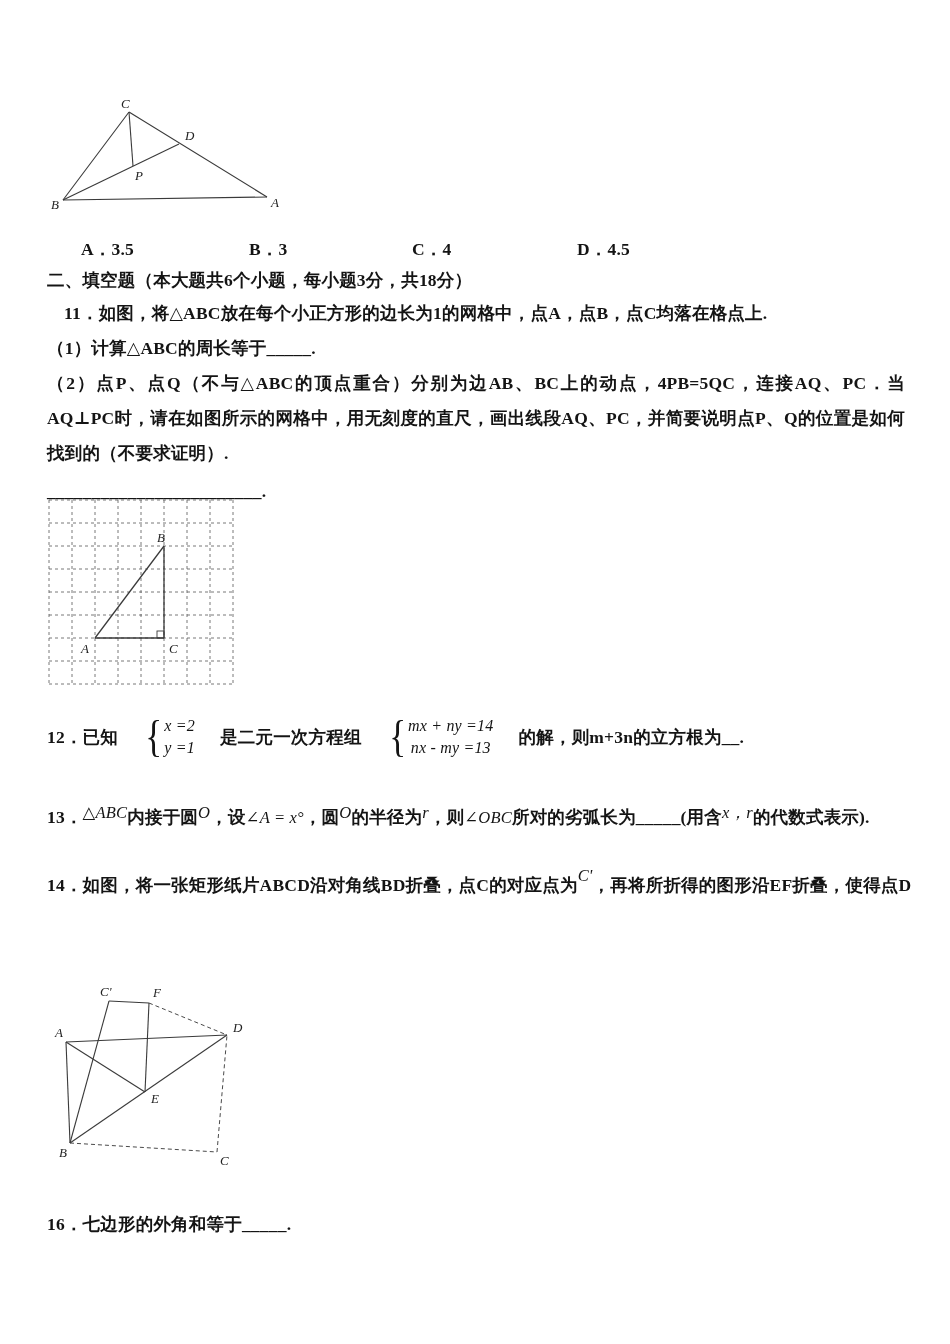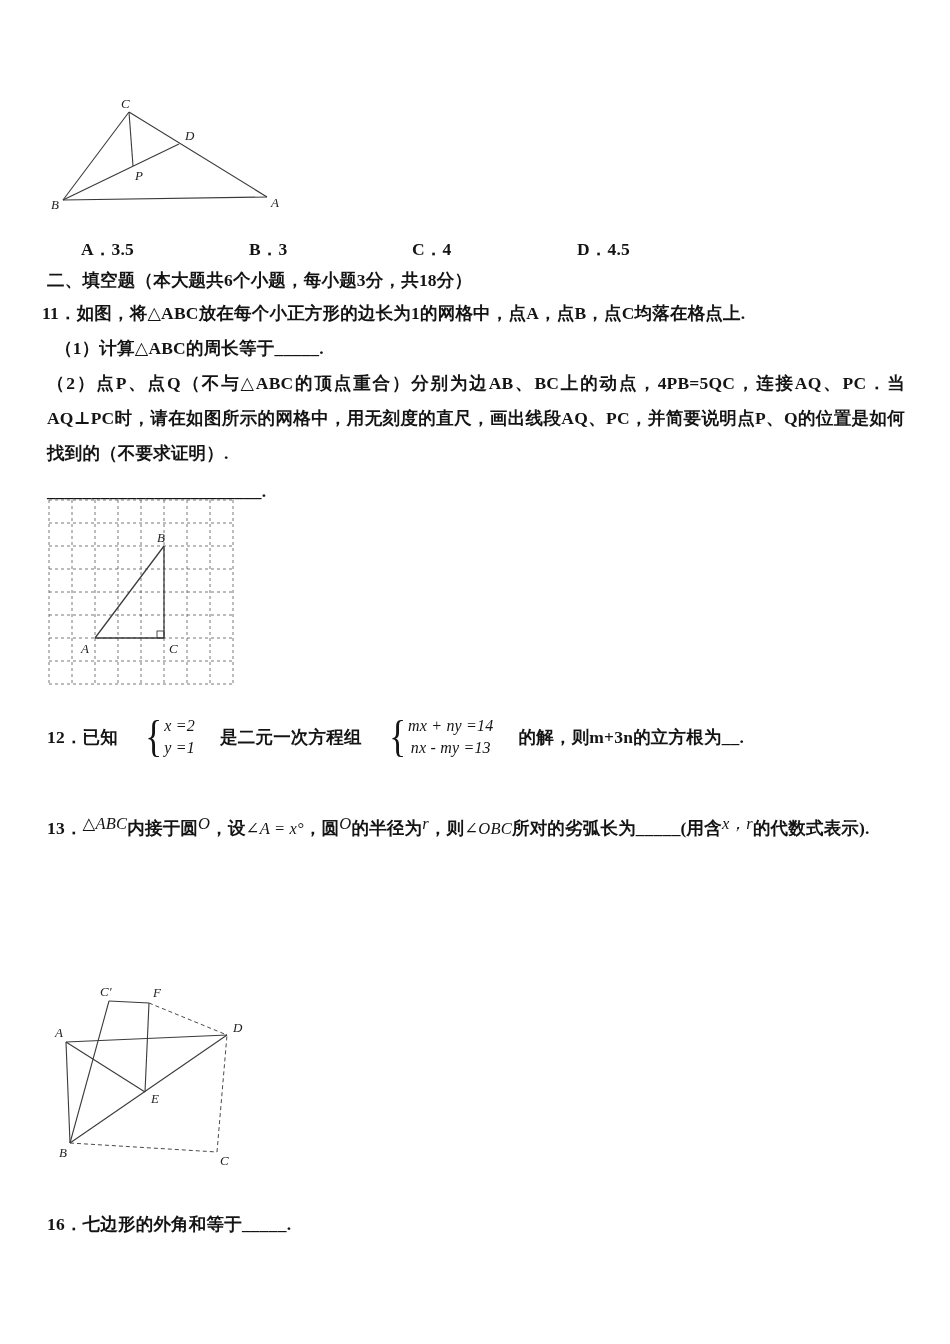--- a/index.html
+++ b/index.html
@@ -4,21 +4,21 @@
 <style>
   *{box-sizing:border-box;}
   html,body{margin:0;padding:0;background:#ffffff;}
   .page{position:relative;width:950px;height:1344px;background:#fff;
         font-family:"Liberation Serif","DejaVu Serif",serif;color:#141414;overflow:hidden;}
   .abs{position:absolute;}
   .t{font-size:17.5px;font-weight:600;letter-spacing:.2px;line-height:35px;}
   .bold{font-weight:700;}
   .just{width:858px;text-align:justify;}
   .mi{font-style:italic;font-weight:400;font-size:16.5px;}
-  .up{position:relative;top:-5px;display:inline-block;margin-top:11px;}
+  .up{position:relative;top:-5px;display:inline-block;}
   .up2{position:relative;top:-10px;display:inline-block;}
   .q12row{display:flex;align-items:center;}
   .eqsys{display:inline-flex;align-items:center;margin:0 5px;}
   .brace{font-size:44px;font-weight:400;line-height:1;transform:scaleX(.8);}
   .eqcol{display:inline-flex;flex-direction:column;font-style:italic;font-weight:400;
          font-size:16px;line-height:1.35;align-items:center;}
   sup{font-size:11px;}
   svg text{font-family:"Liberation Serif","DejaVu Serif",serif;font-style:italic;
            font-size:13px;fill:#222;font-weight:400;}
   .figline{stroke:#3a3a3a;stroke-width:1.1;fill:none;}
@@ -47,22 +47,22 @@
 
   <div class="abs" style="left:0;top:232px;width:950px;height:30px;margin-left:34px;">
     <span class="abs t" style="left:47px;">A．3.5</span>
     <span class="abs t" style="left:215px;">B．3</span>
     <span class="abs t" style="left:378px;">C．4</span>
     <span class="abs t" style="left:543px;">D．4.5</span>
   </div>
 
   <div class="abs t bold" style="left:47px;top:263px;">二、填空题（本大题共6个小题，每小题3分，共18分）</div>
 
-  <div class="abs t" style="left:42px;top:296px;">11．如图，将△ABC放在每个小正方形的边长为1的网格中，点A，点B，点C均落在格点上.</div>
-  <div class="abs t" style="left:47px;top:331px;margin-left:8px;">（1）计算△ABC的周长等于_____.</div>
+  <div class="abs t" style="left:64px;top:296px;">11．如图，将△ABC放在每个小正方形的边长为1的网格中，点A，点B，点C均落在格点上.</div>
+  <div class="abs t" style="left:47px;top:331px;">（1）计算△ABC的周长等于_____.</div>
   <div class="abs t just" style="left:47px;top:366px;">（2）点P、点Q（不与△ABC的顶点重合）分别为边AB、BC上的动点，4PB=5QC，连接AQ、PC．当AQ⊥PC时，请在如图所示的网格中，用无刻度的直尺，画出线段AQ、PC，并简要说明点P、Q的位置是如何找到的（不要求证明）.</div>
   <div class="abs t" style="left:47px;top:474px;text-align:center;">________________________.</div>
 
   <div class="abs" style="left:47px;top:498px;">
     <svg width="190" height="190" viewBox="0 0 190 190">
 
       <g>
         <line class="gridline" x1="2" y1="2" x2="2" y2="186"></line>
           <line class="gridline" x1="25" y1="2" x2="25" y2="186"></line>
         <line class="gridline" x1="48" y1="2" x2="48" y2="186"></line>
@@ -110,20 +110,23 @@
         <span>nx - my =13</span>
       </span>
     </span>
     <span>的解，则m+3n的立方根为__.</span>
   </div>
 
   <div class="abs t" style="left:47px;top:800px;width:870px;">
     <span>13．</span><span class="mi up">△ABC</span><span>内接于圆</span><span class="mi up">O</span><span>，设</span><span class="mi">∠A = x°</span><span>，圆</span><span class="mi up">O</span><span>的半径为</span><span class="mi up">r</span><span>，则</span><span class="mi">∠OBC</span><span>所对的劣弧长为_____(用含</span><span class="mi up">x，</span><span class="mi up">r</span><span>的代数式表示).</span>
   </div>
 
+  <div class="abs t" style="left:47px;top:868px;width:870px;">
+    <span>14．如图，将一张矩形纸片ABCD沿对角线BD折叠，点C的对应点为</span><span class="mi up2">C'</span><span>，再将所折得的图形沿EF折叠，使得点D</span>
+  </div>
 
   <div class="abs" style="left:52px;top:985px;">
     <svg width="235" height="185" viewBox="0 0 235 185">
 
       <line class="figdash" x1="18" y1="158" x2="165" y2="167"></line>
       <line class="figdash" x1="165" y1="167" x2="175" y2="50"></line>
       <line class="figdash" x1="97" y1="18" x2="175" y2="50"></line>
 
       <line class="figline" x1="14" y1="57" x2="175" y2="50"></line>
       <line class="figline" x1="14" y1="57" x2="18" y2="158"></line>

